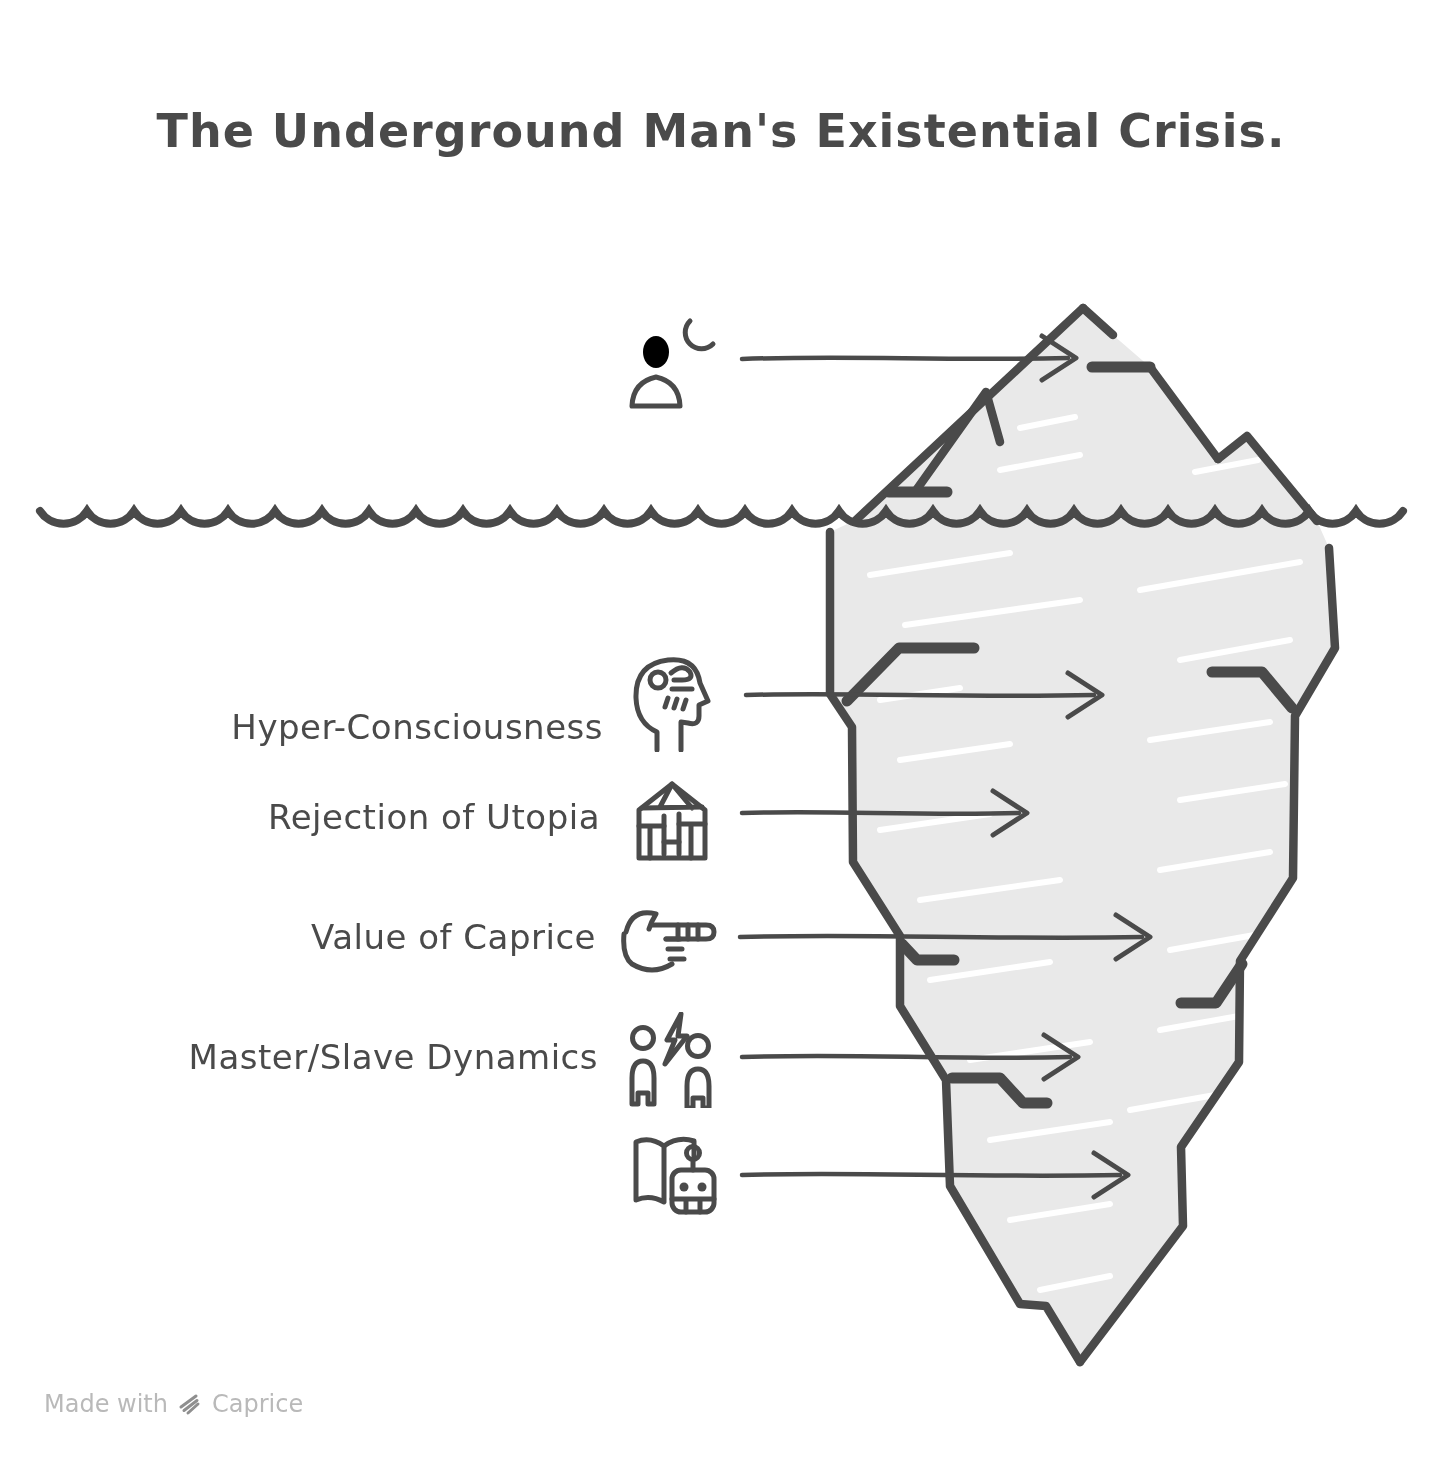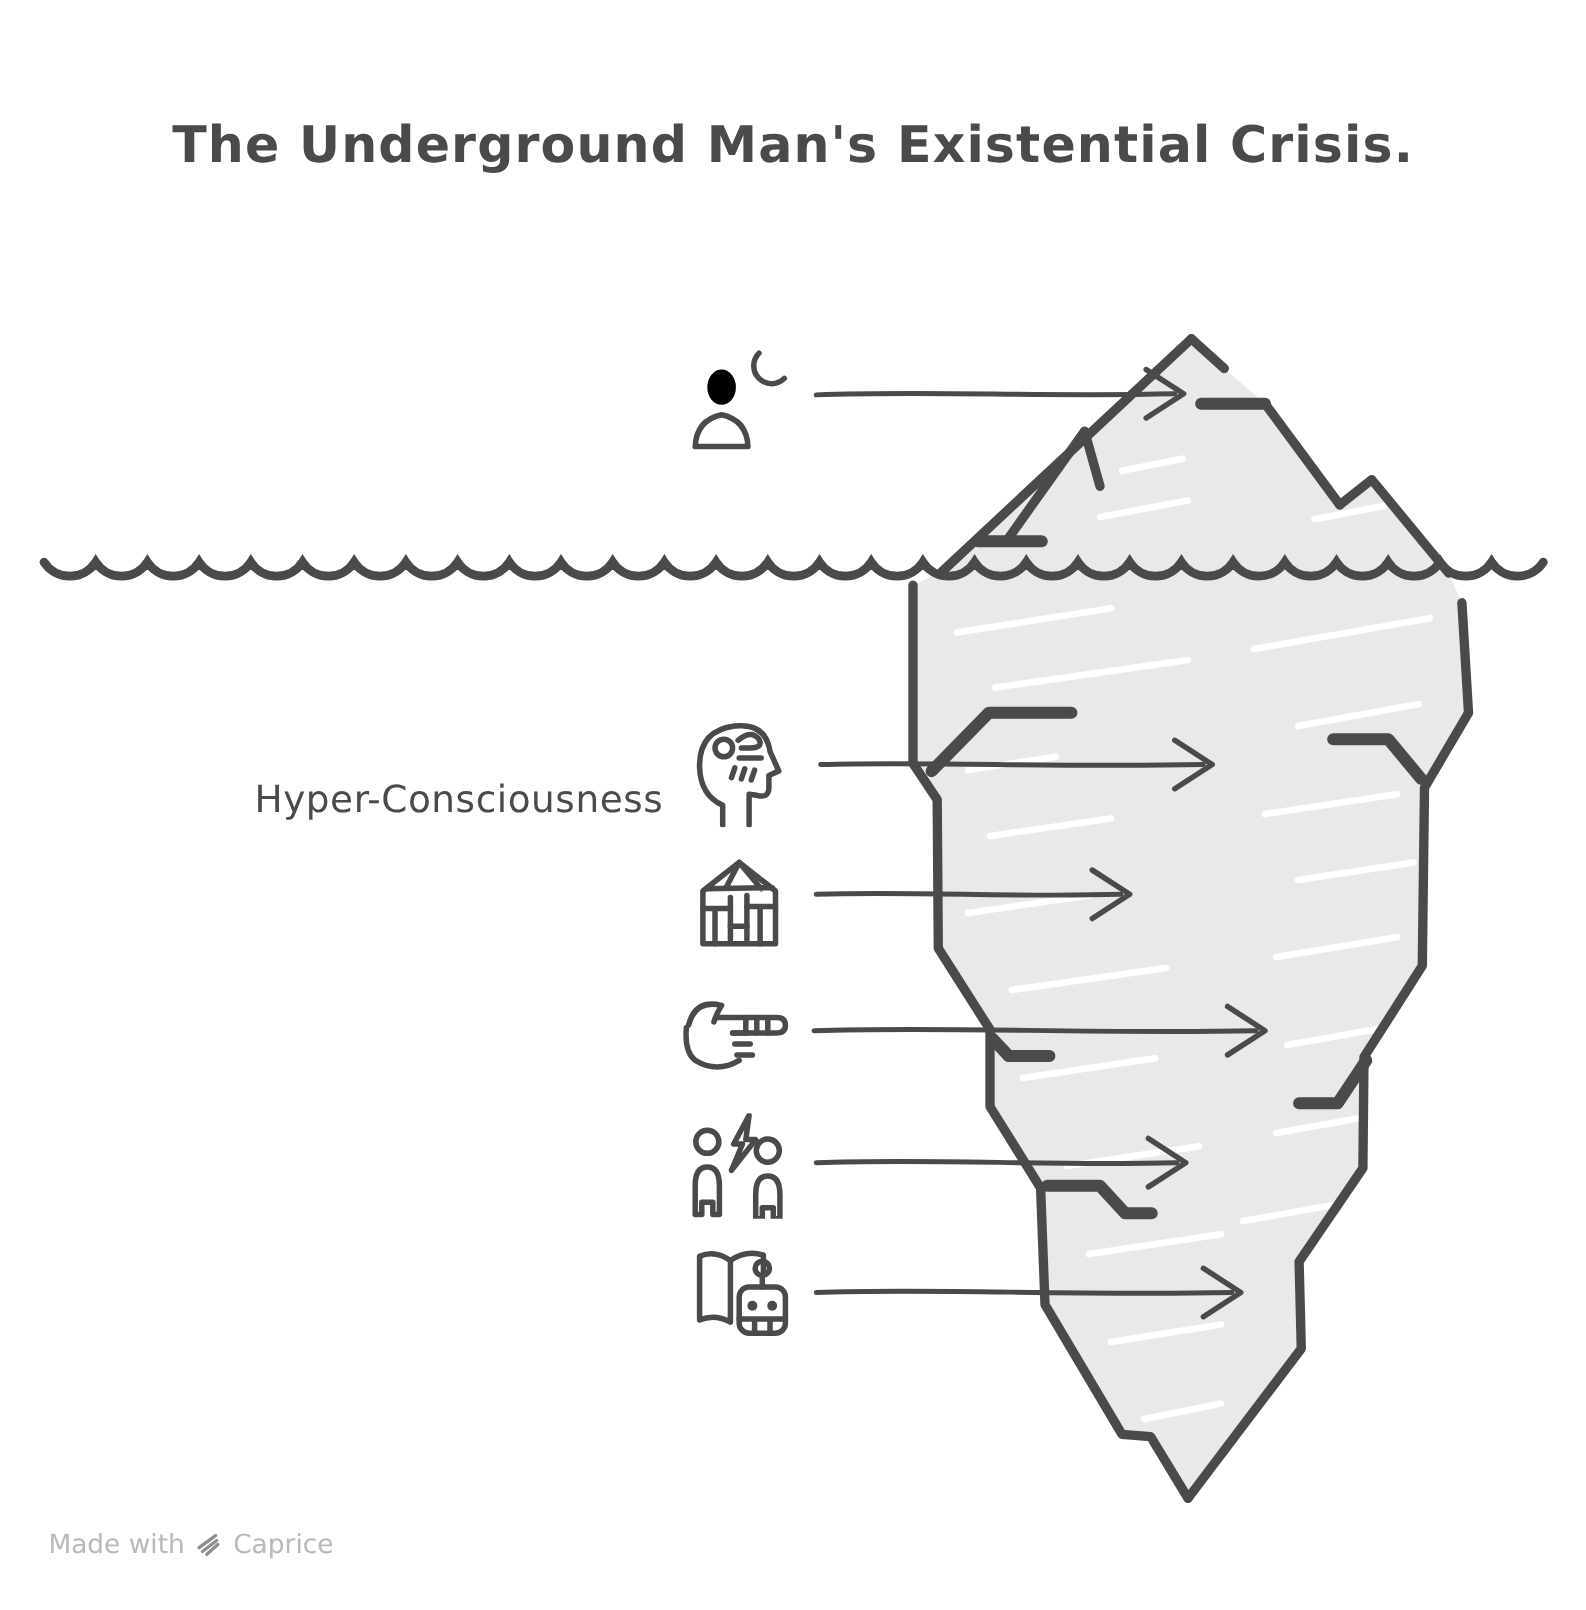--- a/index.html
+++ b/index.html
@@ -134,20 +134,23 @@
       <path class="arrow-shaft" d="M742 1057 C850 1053 950 1060 1070 1057"></path>
       <path class="arrow-head" d="M1044 1035 L1078 1057 L1044 1079"></path>
     </g>
     <g>
       <path class="arrow-shaft" d="M742 1175 C850 1171 970 1178 1120 1175"></path>
       <path class="arrow-head" d="M1094 1153 L1128 1175 L1094 1197"></path>
     </g>
   </svg>
 
   <div class="row-label" style="left:133px;top:700px;margin-top:28px;">Hyper-Consciousness</div>
+  <div class="row-label" style="left:130px;top:818px;">Rejection of Utopia</div>
+  <div class="row-label" style="left:126px;top:938px;">Value of Caprice</div>
+  <div class="row-label" style="left:128px;top:1058px;">Master/Slave Dynamics</div>
 
   <svg class="icon" style="left:618px;top:316px;" width="100" height="100" viewBox="0 0 100 100">
     <path d="M72 5 a16 16 0 1 0 23 23 a12.5 12.5 0 0 1 -23 -23 z"></path>
     <ellipse cx="38" cy="36" rx="13" ry="16"></ellipse>
     <path d="M14 90 L62 90 Q61 66 38 61 Q15 66 14 90 Z"></path>
   </svg>
 
   <svg class="icon" style="left:624px;top:648px;" width="92" height="104" viewBox="0 0 92 104">
     <path d="M33 102 V84 Q13 75 12 50 Q11 16 44 12 Q72 9 76 35 L84 53 L75 57 V68 Q75 78 64 75 L57 74 V102"></path>
     <circle cx="34" cy="32" r="8"></circle>

